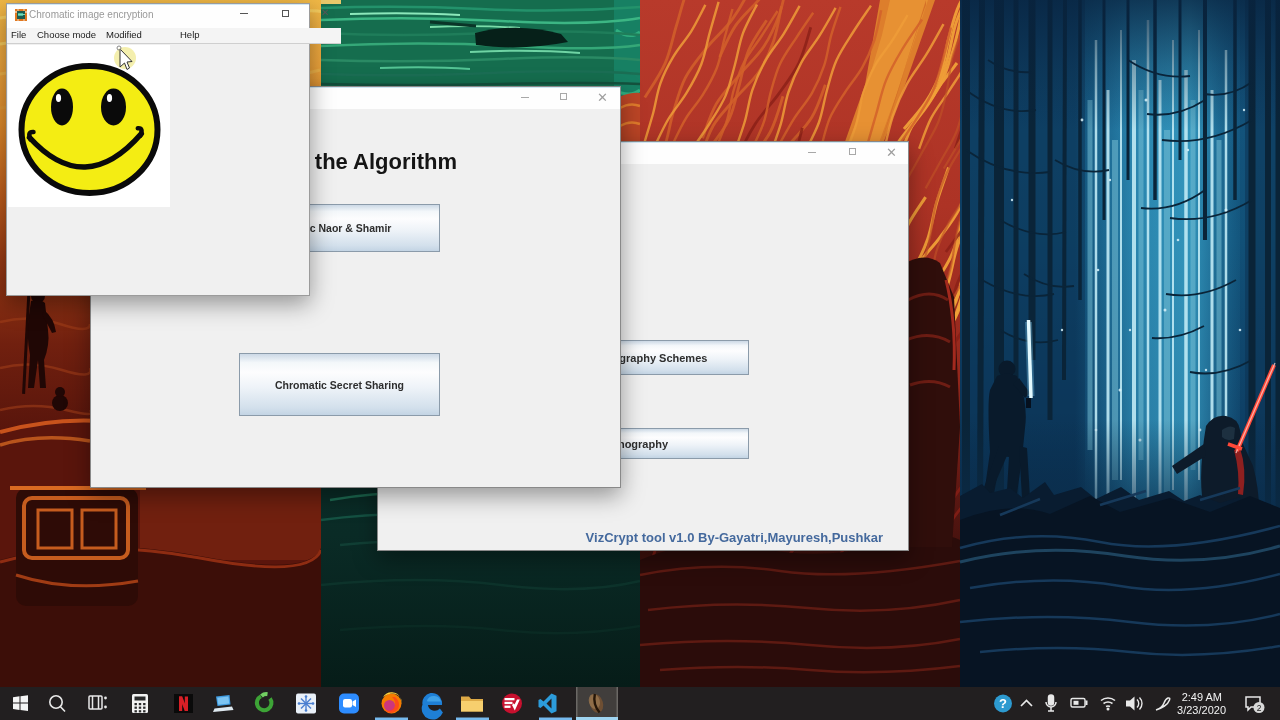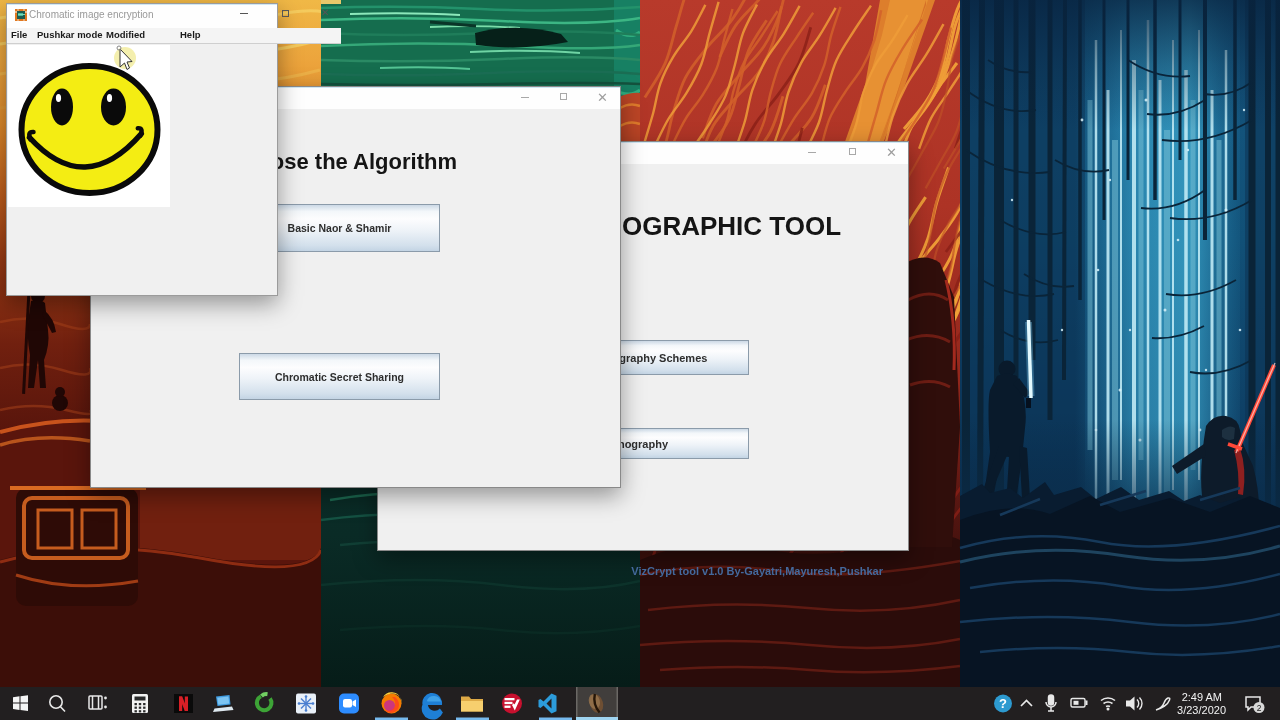--- a/index.html
+++ b/index.html
@@ -350,56 +350,55 @@
 </g>
 <path d="M960,562 q80,-20 165,-6 q80,12 155,-10" stroke="#24506e" stroke-width="3" fill="none" opacity="0.8"></path>
 </svg>
 </div>
 
 <div class="win" id="w3" style="left:377px;top:141px;width:532px;height:410px;">
   <div class="tbar" style="height:22px;"></div>
   <div class="cap" style="left:430px;top:10px;width:8px;height:1px;border-top:1.5px solid #a8a8a8;"></div>
   <div class="cap" style="left:471px;top:6px;width:7px;height:7px;border:1.5px solid #a8a8a8;"></div>
   <div class="cap capx" style="left:508px;top:3px;color:#9e9e9e;">✕</div>
-  <div style="position:absolute;left:244px;top:71px;white-space:nowrap;font-size:26px;font-weight:bold;line-height:26px;color:#151515;">OGRAPHIC TOOL</div>
   <div class="btn3" style="position:absolute;left:121px;top:198px;width:250px;height:35px;">Visual Cryptography Schemes</div>
   <div class="btn3" style="position:absolute;left:121px;top:286px;width:250px;height:31px;">Steganography</div>
-  <div style="position:absolute;right:25px;top:388px;white-space:nowrap;font-size:11px;font-weight:bold;color:#44699d;margin-top:35px;">VizCrypt tool v1.0 By-Gayatri,Mayuresh,Pushkar</div>
+  <div style="position:absolute;right:25px;top:388px;white-space:nowrap;font-size:13px;font-weight:bold;color:#44699d;">VizCrypt tool v1.0 By-Gayatri,Mayuresh,Pushkar</div>
 </div>
 
 <div class="win" id="w2" style="left:90px;top:86px;width:531px;height:402px;">
   <div class="tbar" style="height:22px;"></div>
   <div class="cap" style="left:430px;top:10px;width:8px;height:1px;border-top:1.5px solid #a8a8a8;"></div>
   <div class="cap" style="left:469px;top:6px;width:7px;height:7px;border:1.5px solid #a8a8a8;"></div>
   <div class="cap capx" style="left:506px;top:3px;color:#9e9e9e;">✕</div>
   <div style="position:absolute;right:163px;top:64px;white-space:nowrap;font-size:22px;font-weight:bold;line-height:22px;color:#151515;">Choose the Algorithm</div>
   <div class="btn2" style="position:absolute;left:148px;top:117px;width:201px;height:48px;">Basic Naor &amp; Shamir</div>
-  <div class="btn2" style="position:absolute;left:148px;top:266px;width:201px;height:47px;">Chromatic Secret Sharing</div>
+  <div class="btn2" style="position:absolute;left:148px;top:266px;width:201px;height:63px;">Chromatic Secret Sharing</div>
 </div>
 
-<div class="win" id="w1" style="left:6px;top:3px;width:272px;height:293px;border-color:#9b9b9b;">
+<div class="win" id="w1" style="left:6px;top:3px;width:304px;height:293px;border-color:#9b9b9b;">
   <div class="tbar" style="height:29px;"></div>
   <div id="w1icon" style="position:absolute;left:7px;top:4px;width:14px;height:14px;">
     <svg width="14" height="14" viewBox="0 0 14 14" xmlns="http://www.w3.org/2000/svg">
       <rect x="1" y="1" width="12" height="12" fill="#e07820"></rect>
       <rect x="0" y="3" width="14" height="2" fill="#fdfdfd" opacity="0.5"></rect>
       <rect x="3" y="0" width="2" height="14" fill="#fdfdfd" opacity="0.35"></rect>
       <rect x="9" y="0" width="2" height="14" fill="#fdfdfd" opacity="0.35"></rect>
       <rect x="3" y="3" width="8" height="8" fill="#1d5c50"></rect>
       <rect x="4" y="5" width="5" height="3" fill="#48b89a"></rect>
       <rect x="4" y="6" width="7" height="1" fill="#7adbb8"></rect>
     </svg>
   </div>
   <div style="position:absolute;left:22px;top:5px;font-size:10px;color:#999;">Chromatic image encryption</div>
   <div class="cap" style="left:233px;top:9px;width:8px;height:1px;border-top:1px solid #555;"></div>
   <div class="cap" style="left:275px;top:6px;width:7px;height:7px;border:1px solid #555;"></div>
   <div class="cap capx" style="left:314px;top:3px;color:#555;font-size:10px;">✕</div>
-  <div id="menubar" style="position:absolute;left:0;top:24px;width:334px;height:16px;background:#f4f4f4;border-bottom:1px solid #cfcfcf;font-size:9.5px;font-weight:bold;color:#1a1a1a;">
+  <div id="menubar" style="position:absolute;left:0;top:24px;width:334px;height:16px;background:#f4f4f4;border-bottom:1px solid #cfcfcf;font-size:9.5px;font-weight:normal;color:#1a1a1a;">
     <span style="position:absolute;left:4px;top:1px;">File</span>
-    <span style="position:absolute;left:30px;top:1px;">Pushkar mode</span>
+    <span style="position:absolute;left:30px;top:1px;">Choose mode</span>
     <span style="position:absolute;left:99px;top:1px;">Modified</span>
     <span style="position:absolute;left:146px;top:1px;margin-left:27px;">Help</span>
   </div>
   <div id="imgbox" style="position:absolute;left:1px;top:41px;width:162px;height:162px;background:#fff;">
     <svg width="162" height="162" viewBox="0 0 162 162" xmlns="http://www.w3.org/2000/svg">
       <ellipse cx="81.5" cy="84.5" rx="68" ry="63.5" fill="#f4ed13" stroke="#0a0a0a" stroke-width="6"></ellipse>
       <ellipse cx="54" cy="62" rx="11" ry="18.5" fill="#0a0a0a"></ellipse>
       <ellipse cx="105.5" cy="62" rx="12.5" ry="18.5" fill="#0a0a0a"></ellipse>
       <ellipse cx="50.5" cy="53" rx="2.6" ry="4" fill="#fff"></ellipse>
       <ellipse cx="101.5" cy="53" rx="2.6" ry="4" fill="#fff"></ellipse>

